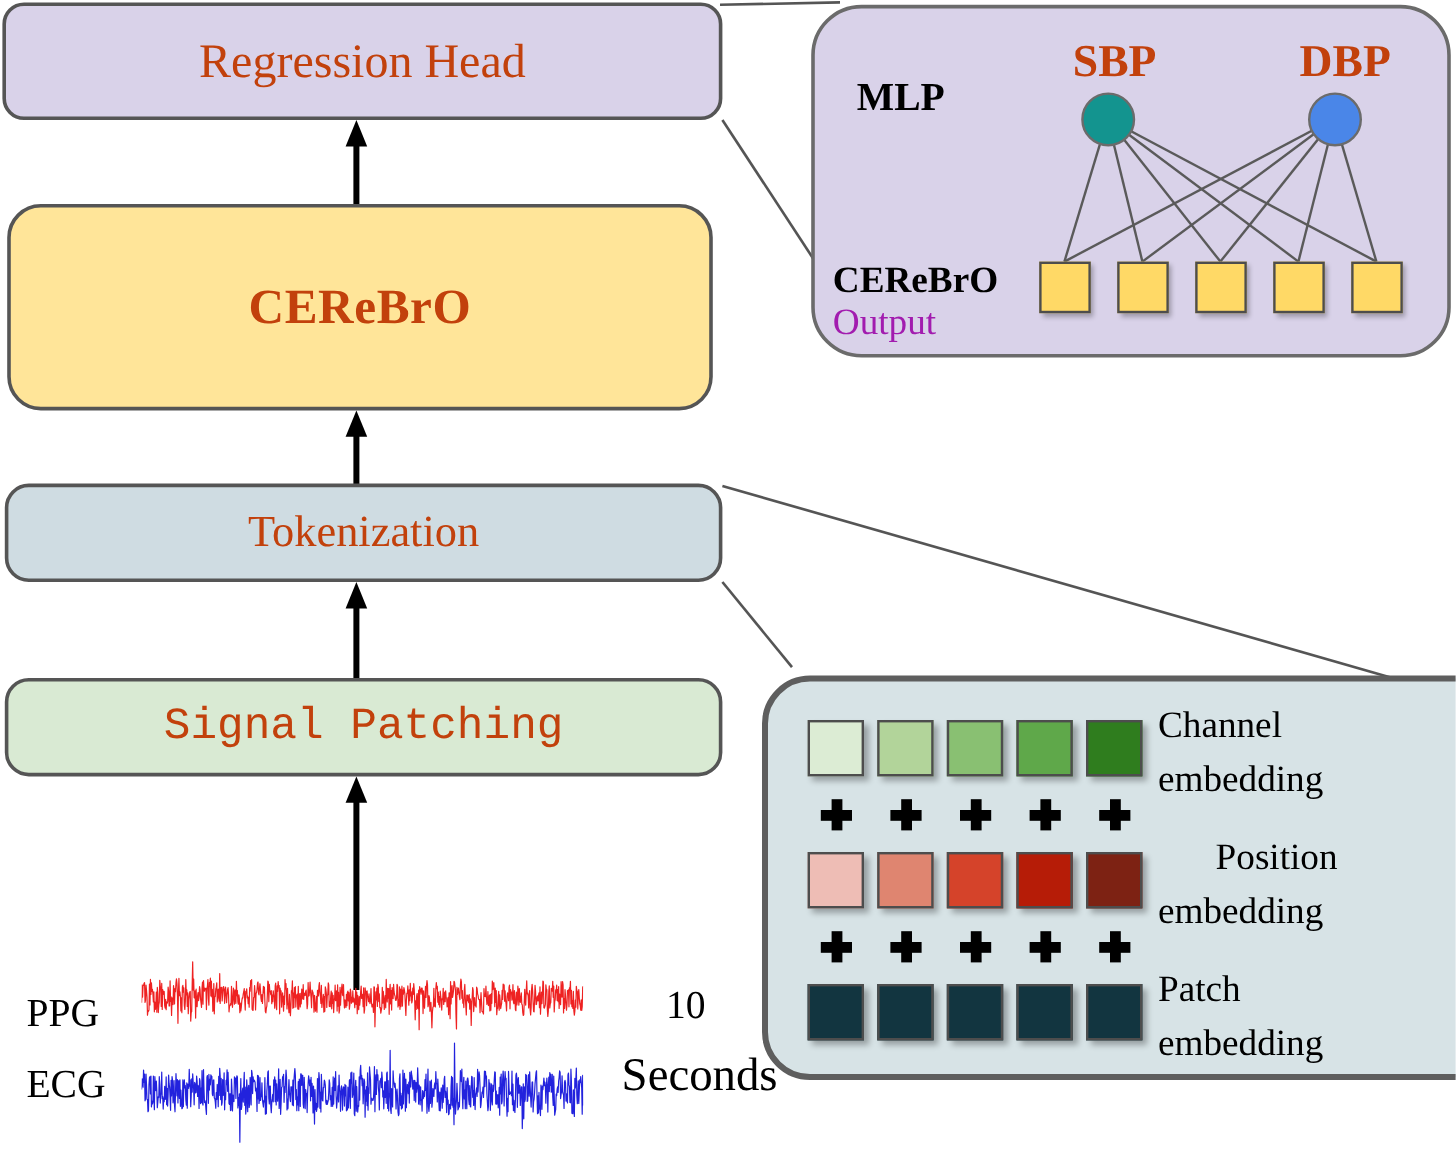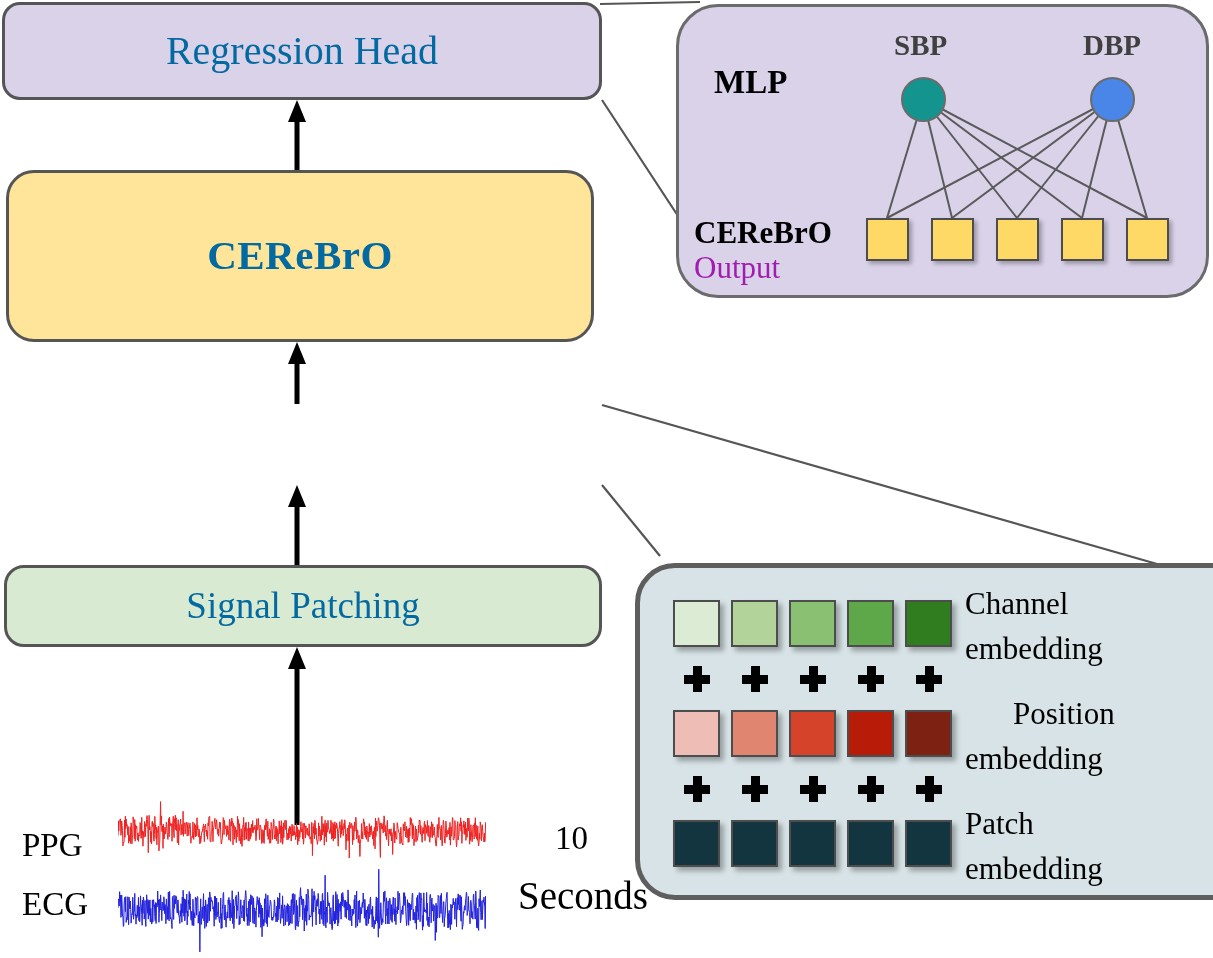--- a/index.html
+++ b/index.html
@@ -10,35 +10,35 @@
   }
   #stage{position:absolute;left:0;top:0;width:1213px;height:958px;}
 
   
   .pbox{
     position:absolute;
     border:3px solid #555555;
     border-radius:22px;
     display:flex;align-items:center;justify-content:center;
     box-sizing:border-box;
-    color:#0369a1;
+    color:#c2410c;
     text-align:center;
     line-height:1.05;
   }
   .pbox .lbl{display:block;}
 
   #box-regression{left:2px;  top:2px;   width:600px; height:98px;  background:#d9d2e9;  border-radius:18px;}
   #box-cerebro   {left:6px;  top:170px; width:588px; height:172px; background:#ffe599;  border-radius:28px;}
   #box-token     {left:4px;  top:403px; width:598px; height:82px;  background:#cfdce2;  border-radius:20px;}
   #box-patching  {left:4px;  top:565px; width:598px; height:82px;  background:#d9ead3;  border-radius:20px;}
 
   #box-regression .lbl{font-size:40px;}
   #box-cerebro .lbl{font-size:41px;font-weight:bold;letter-spacing:.5px;}
   #box-token .lbl{font-size:37px;}
-  #box-patching .lbl{font-size:37px;}
+  #box-patching .lbl{font-size:37px;font-family:Liberation Mono, monospace;}
 
   
   .arrow{position:absolute;width:0;height:0;}
   .arrow .shaft{position:absolute;left:50%;transform:translateX(-50%);width:5px;background:#000;}
   .arrow .head{
     position:absolute;left:50%;transform:translateX(-50%);top:0;
     width:0;height:0;border-left:9px solid transparent;border-right:9px solid transparent;
     border-bottom:22px solid #000;
   }
   #arrow-cerebro-to-head{left:297px;top:100px;}
@@ -56,21 +56,21 @@
 
   
   #panel-mlp{
     position:absolute;left:676px;top:4px;width:533px;height:294px;
     background:#d9d2e9;border:3px solid #6b6b6b;border-radius:42px;box-sizing:border-box;
   }
   #mlp-title{position:absolute;left:35px;top:57px;font-size:33px;font-weight:bold;color:#000;}
   #mlp-cerebro-word{position:absolute;left:15px;top:208px;font-size:31px;font-weight:bold;color:#000;white-space:nowrap;}
   #mlp-output-word{position:absolute;left:15px;top:243px;font-size:31px;color:#a21caf;}
 
-  .node-label{position:absolute;font-size:29px;font-weight:bold;color:#404040;}
+  .node-label{position:absolute;font-size:38px;font-weight:bold;color:#c2410c;}
   #lbl-sbp{left:215px;top:22px;}
   #lbl-dbp{left:404px;top:22px;}
 
   .node{
     position:absolute;width:45px;height:45px;border-radius:50%;
     border:2px solid #6b6b6b;box-sizing:border-box;
   }
   #node-sbp{left:222px;top:70px;background:#13948f;}
   #node-dbp{left:411px;top:70px;background:#4a86e8;}
 
@@ -138,20 +138,23 @@
 
   <div class="pbox" id="box-cerebro">
     <span class="lbl">CEReBrO</span>
   </div>
 
   <div class="arrow" id="arrow-token-to-cerebro">
     <div class="head"></div>
     <div class="shaft"></div>
   </div>
 
+  <div class="pbox" id="box-token">
+    <span class="lbl">Tokenization</span>
+  </div>
 
   <div class="arrow" id="arrow-patch-to-token">
     <div class="head"></div>
     <div class="shaft"></div>
   </div>
 
   <div class="pbox" id="box-patching">
     <span class="lbl">Signal Patching</span>
   </div>
 

